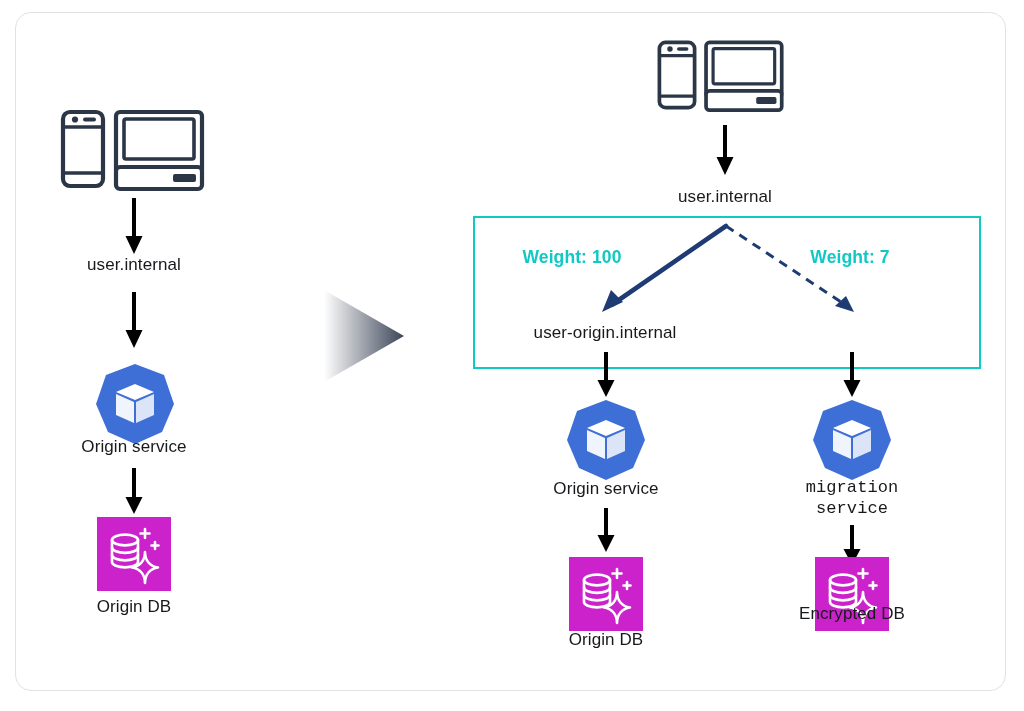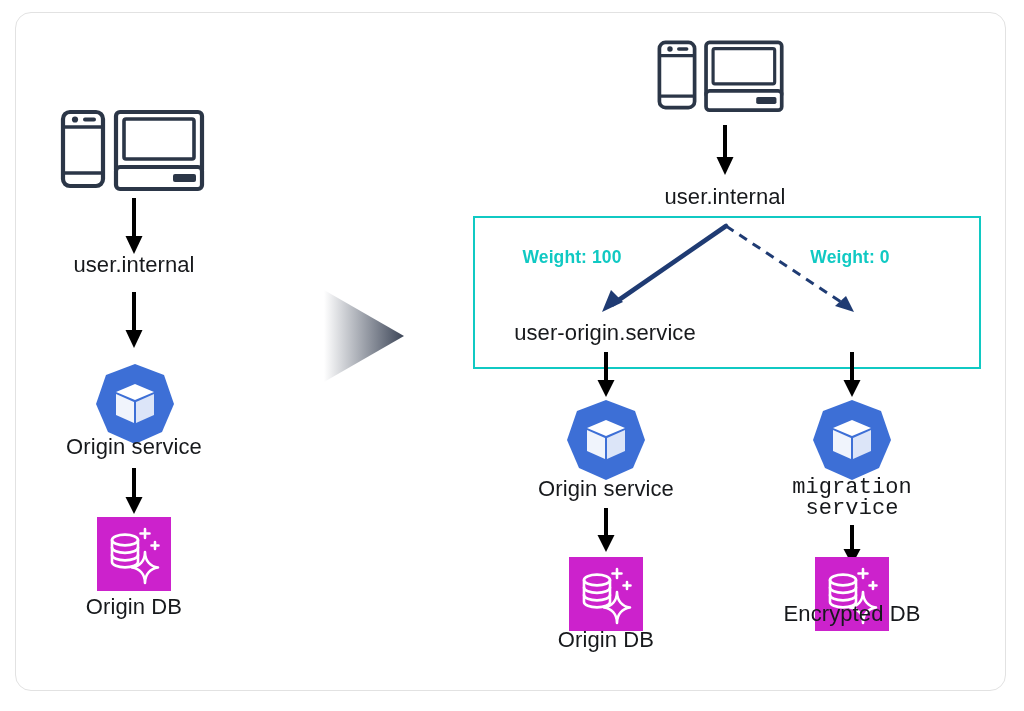--- a/index.html
+++ b/index.html
@@ -28,21 +28,21 @@
     height: 679px;
     box-sizing: border-box;
     background: #ffffff;
     border: 1.5px solid #e2e2e2;
     border-radius: 16px;
   }
   .label {
     position: absolute;
     text-align: center;
     color: #17191c;
-    font-size: 22px;
+    font-size: 17px;
     line-height: 21px;
     letter-spacing: 0.1px;
     white-space: pre-line;
     font-family: "Liberation Sans", sans-serif;
   }
   .label.weight {
     color: #10c9c3;
     font-weight: 700;
     font-size: 17.5px;
   }
@@ -183,23 +183,23 @@
 
       <g>
         <line x1="146" y1="8" x2="264" y2="86" stroke="#1f3b73" stroke-width="3" stroke-dasharray="9 7" stroke-linecap="butt"></line>
         <polygon points="274,94 255,88 266,78" fill="#1f3b73"></polygon>
       </g>
     </svg>
   </div>
 
   <div class="label weight" style="left:482px; top:247px; width:180px;">Weight: 100</div>
 
-  <div class="label weight" style="left:760px; top:247px; width:180px;">Weight: 0</div>
-
-  <div class="label" style="left:490px; top:322px; width:230px;">user-origin.service</div>
+  <div class="label weight" style="left:760px; top:247px; width:180px;">Weight: 7</div>
+
+  <div class="label" style="left:490px; top:322px; width:230px;">user-origin.internal</div>
 
 
   <div class="icon-wrap" style="left:594px; top:352px;">
     <svg width="24" height="48" viewBox="0 0 24 48">
       <line x1="12" y1="0" x2="12" y2="32" stroke="#000000" stroke-width="4"></line>
       <polygon points="12,45 3.5,28 20.5,28" fill="#000000"></polygon>
     </svg>
   </div>
 
   <div class="icon-wrap" style="left:563px; top:398px;">

